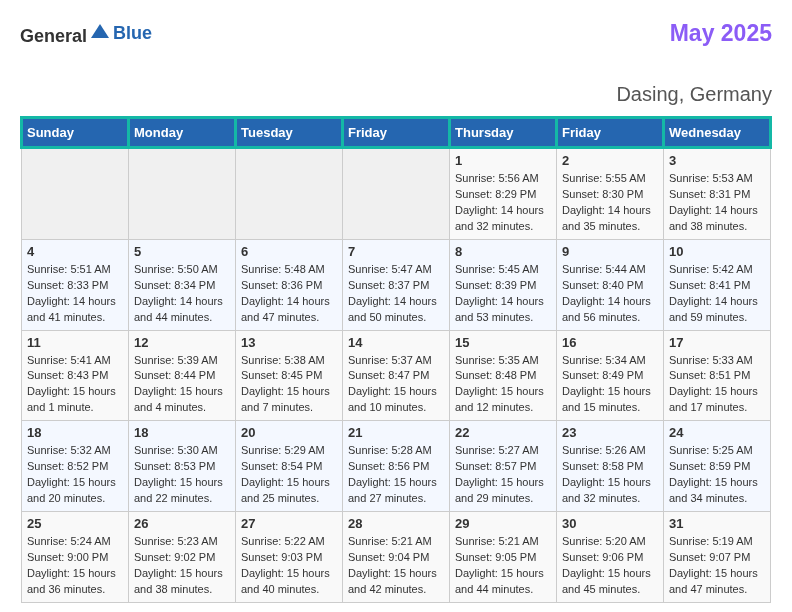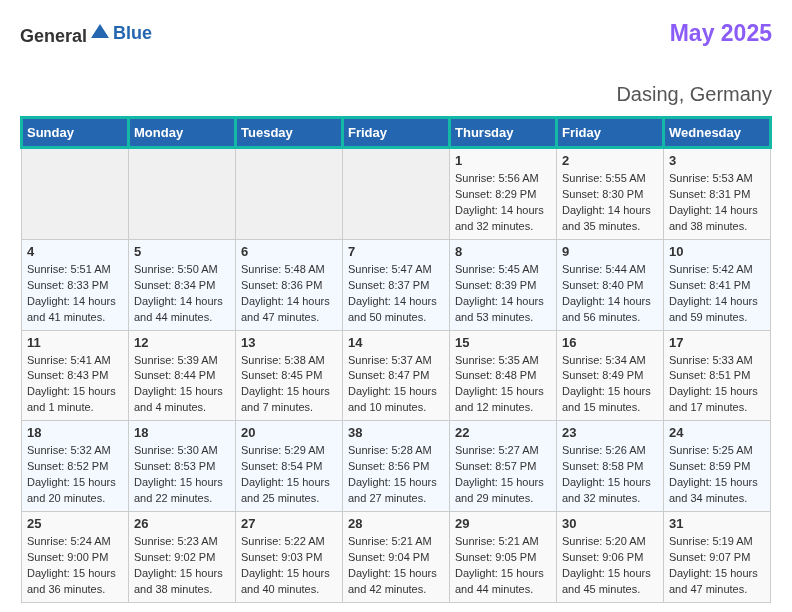--- a/index.html
+++ b/index.html
@@ -208,21 +208,21 @@
         </td>
         <td>
           <span class="day-num">18</span>
           <div class="day-info">Sunrise: 5:30 AM<br>Sunset: 8:53 PM<br>Daylight: 15 hours and 22 minutes.</div>
         </td>
         <td>
           <span class="day-num">20</span>
           <div class="day-info">Sunrise: 5:29 AM<br>Sunset: 8:54 PM<br>Daylight: 15 hours and 25 minutes.</div>
         </td>
         <td>
-          <span class="day-num">38</span>
+          <span class="day-num">21</span>
           <div class="day-info">Sunrise: 5:28 AM<br>Sunset: 8:56 PM<br>Daylight: 15 hours and 27 minutes.</div>
         </td>
         <td>
           <span class="day-num">22</span>
           <div class="day-info">Sunrise: 5:27 AM<br>Sunset: 8:57 PM<br>Daylight: 15 hours and 29 minutes.</div>
         </td>
         <td>
           <span class="day-num">23</span>
           <div class="day-info">Sunrise: 5:26 AM<br>Sunset: 8:58 PM<br>Daylight: 15 hours and 32 minutes.</div>
         </td>

